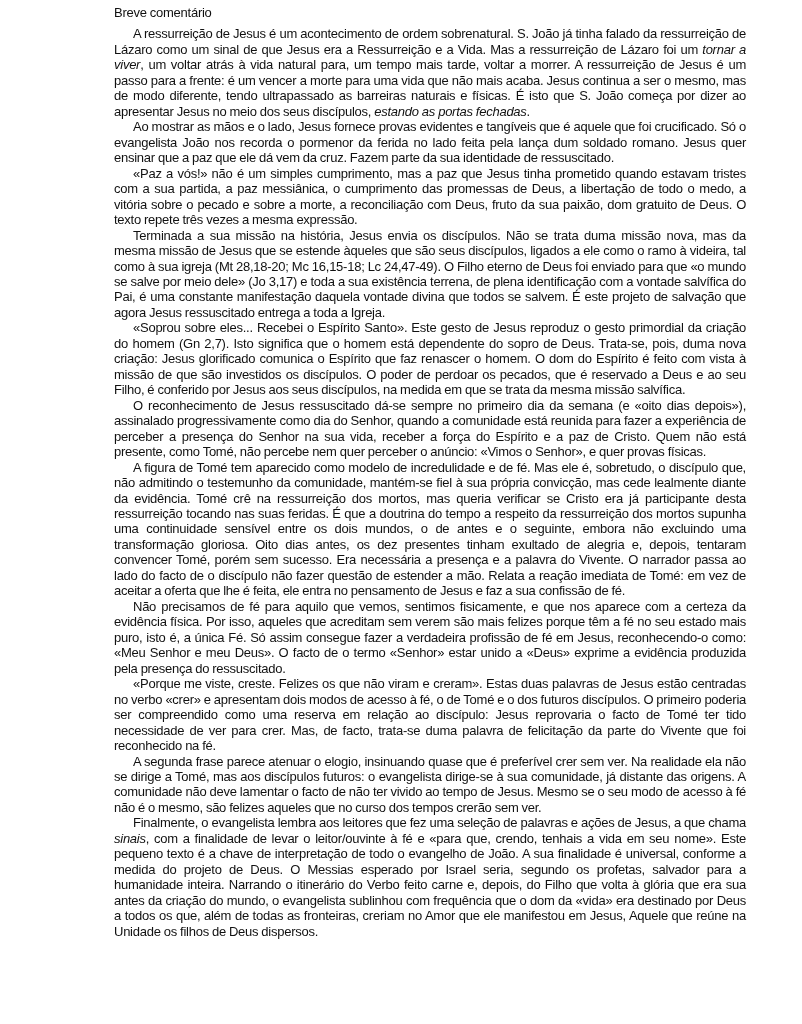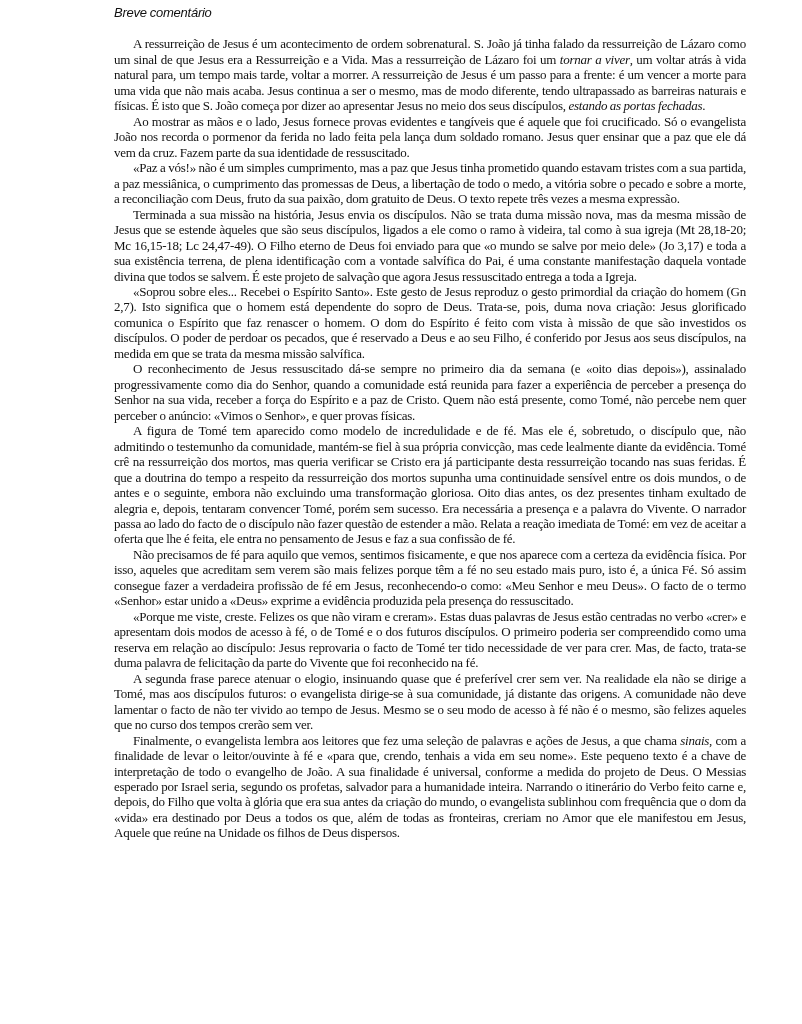--- a/index.html
+++ b/index.html
@@ -10,30 +10,28 @@
     top: 5px;
     width: 632px;
     font-family: "Liberation Sans", sans-serif;
     font-size: 13px;
     letter-spacing: -0.25px;
     word-spacing: -0.3px;
     line-height: 15.47px;
     color: #111111;
   }
   .title {
-    margin: 0 0 16px 0;
+    margin: 0 0 6px 0;
     font-weight: normal;
     font-size: 13px;
-    font-style: italic;
   }
   .para {
     margin: 0;
     text-align: justify;
     text-indent: 19px;
-    font-family: Liberation Serif, serif;
   }
   .para em { font-style: italic; }
 </style>
 </head>
 <body>
 
 <div class="page">
   <h1 class="title">Breve comentário</h1>
   <div id="body">
       <p class="para"><span>A ressurreição de Jesus é um acontecimento de ordem sobrenatural. S. João já tinha falado da ressurreição de Lázaro como um sinal de que Jesus era a Ressurreição e a Vida. Mas a ressurreição de Lázaro foi um </span><em>tornar a viver</em><span>, um voltar atrás à vida natural para, um tempo mais tarde, voltar a morrer. A ressurreição de Jesus é um passo para a frente: é um vencer a morte para uma vida que não mais acaba. Jesus continua a ser o mesmo, mas de modo diferente, tendo ultrapassado as barreiras naturais e físicas. É isto que S. João começa por dizer ao apresentar Jesus no meio dos seus discípulos, </span><em>estando as portas fechadas</em><span>.</span></p>

